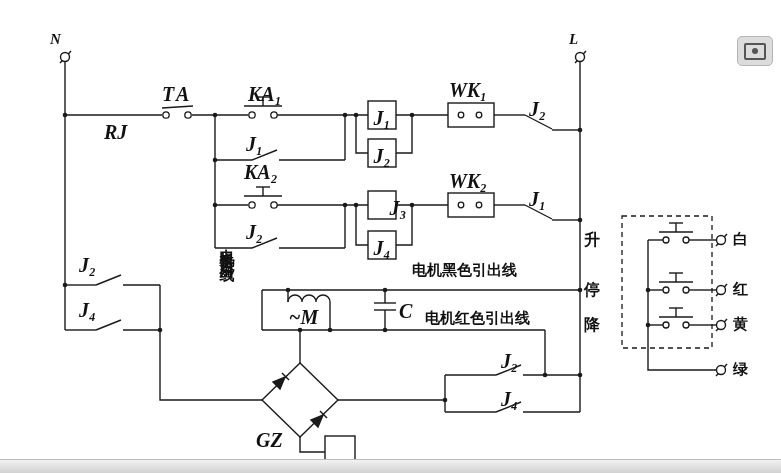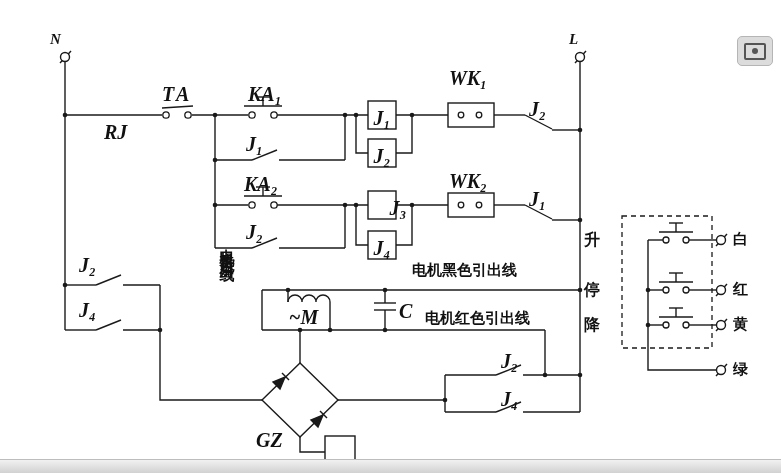--- a/index.html
+++ b/index.html
@@ -234,29 +234,29 @@
   </svg>
 
   <div class="lbl" style="left:50px;top:32px;font-size:15px">N</div>
   <div class="lbl" style="left:569px;top:32px;font-size:15px">L</div>
 
   <div class="lbl" style="left:162px;top:84px;letter-spacing:3px">TA</div>
   <div class="lbl" style="left:104px;top:122px">RJ</div>
 
   <div class="lbl" style="left:248px;top:84px">KA₁</div>
   <div class="lbl" style="left:246px;top:134px">J₁</div>
-  <div class="lbl" style="left:244px;top:174px">KA₂</div>
+  <div class="lbl" style="left:244px;top:162px">KA₂</div>
   <div class="lbl" style="left:246px;top:222px">J₂</div>
 
   <div class="lbl boxlbl" style="left:368px;top:108px">J₁</div>
   <div class="lbl boxlbl" style="left:368px;top:146px">J₂</div>
   <div class="lbl boxlbl" style="left:384px;top:198px">J₃</div>
   <div class="lbl boxlbl" style="left:368px;top:238px">J₄</div>
 
-  <div class="lbl" style="left:449px;top:68px">WK₁</div>
+  <div class="lbl" style="left:449px;top:80px">WK₁</div>
   <div class="lbl" style="left:449px;top:171px">WK₂</div>
 
   <div class="lbl" style="left:529px;top:99px">J₂</div>
   <div class="lbl" style="left:529px;top:189px">J₁</div>
 
   <div class="lbl" style="left:79px;top:255px">J₂</div>
   <div class="lbl" style="left:79px;top:300px">J₄</div>
 
   <div class="lbl" style="left:501px;top:351px">J₂</div>
   <div class="lbl" style="left:501px;top:389px">J₄</div>

